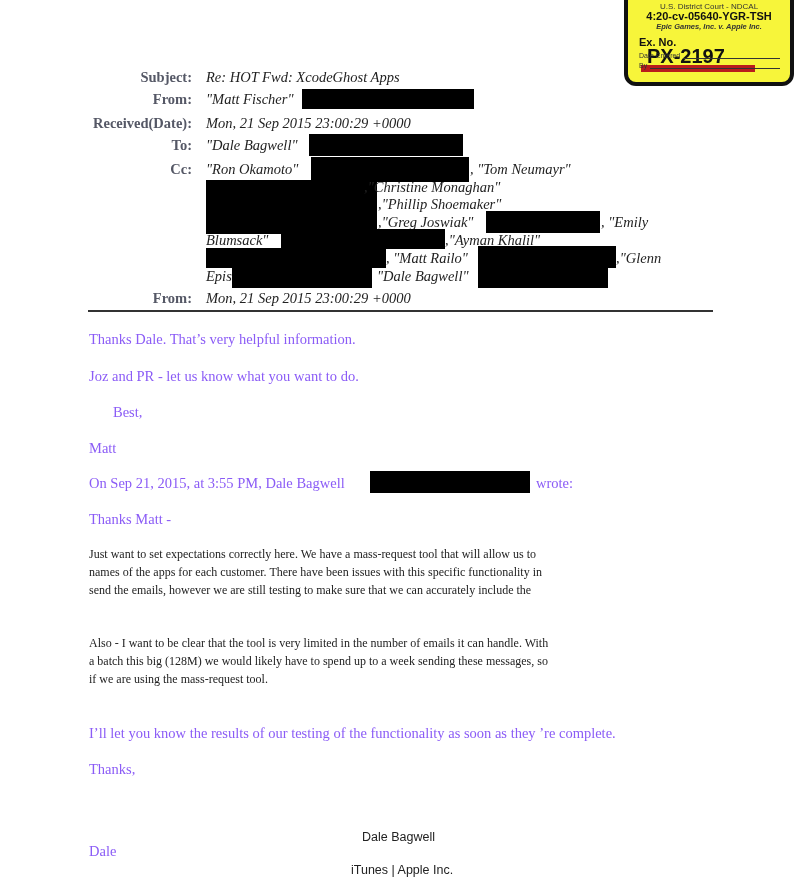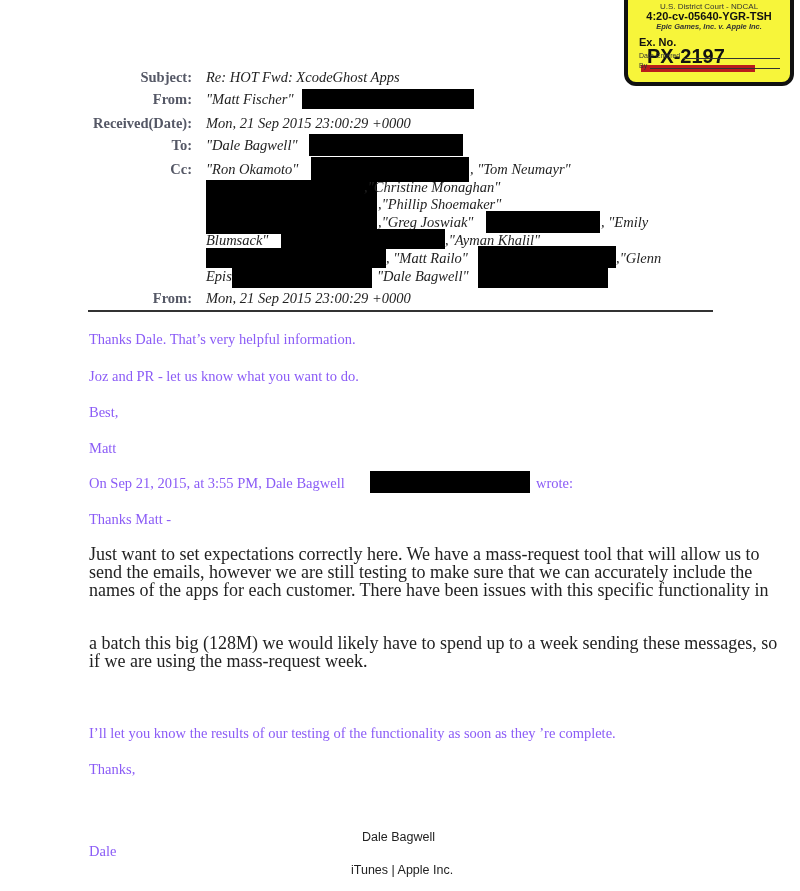--- a/index.html
+++ b/index.html
@@ -137,21 +137,21 @@
       left: 89px;
       font-size: 14.5px;
       line-height: 18px;
       color: #8b5cf6;
       white-space: nowrap;
     }
     .para {
       position: absolute;
       left: 89px;
       width: 640px;
-      font-size: 18px;
+      font-size: 12px;
       line-height: 18px;
       color: #222;
     }
     .para .ln {
       display: block;
       white-space: nowrap;
     }
     .sig {
       position: absolute;
       font-family: "Liberation Sans", sans-serif;
@@ -227,40 +227,41 @@
 
   <div class="hdr-label" style="top:289px;">From:</div>
   <div class="hdr-text" style="left:206px; top:289px;">Mon, 21 Sep 2015 23:00:29 +0000</div>
 </div>
 
 <div class="rule"></div>
 
 <div>
   <div class="body-text" style="top:330px;">Thanks Dale.  That’s very helpful information.</div>
   <div class="body-text" style="top:367px;">Joz and PR - let us know what you want to do.</div>
-  <div class="body-text" style="top:403px;">Best,</div>
+  <div class="body-text" style="top:403px;margin-left:24px;">Best,</div>
   <div class="body-text" style="top:439px;">Matt</div>
 </div>
 
 <div>
   <div class="body-text" style="top:474px;">On Sep 21, 2015, at 3:55 PM, Dale Bagwell</div>
   <div class="redact" style="left:370px; top:471px; width:160px; height:22px;"></div>
   <div class="body-text" style="left:536px; top:474px;">wrote:</div>
 
   <div class="body-text" style="top:510px;">Thanks Matt -</div>
 
   <div class="para" style="top:545px;">
     <span class="ln">Just want to set expectations correctly here.  We have a mass-request tool that will allow us to</span>
+    <span class="ln">names of the apps for each customer.  There have been issues with this specific functionality in</span>
     <span class="ln">send the emails, however we are still testing to make sure that we can accurately include the</span>
-    <span class="ln">names of the apps for each customer.  There have been issues with this specific functionality in</span>
   </div>
 
   <div class="para" style="top:634px;">
+    <span class="ln">Also - I want to be clear that the tool is very limited in the number of emails it can handle.  With</span>
     <span class="ln">a batch this big (128M) we would likely have to spend up to a week sending these messages, so</span>
-    <span class="ln">if we are using the mass-request week.</span>
+    <span class="ln">if we are using the mass-request tool.</span>
   </div>
 
   <div class="body-text" style="top:724px;">I’ll let you know the results of our testing of the functionality as soon as they ’re complete.</div>
   <div class="body-text" style="top:760px;">Thanks,</div>
   <div class="body-text" style="top:842px;">Dale</div>
 
   <div class="sig" style="left:362px; top:830px;">Dale Bagwell</div>
   <div class="sig" style="left:351px; top:863px;">iTunes | Apple Inc.</div>
 </div>
 

